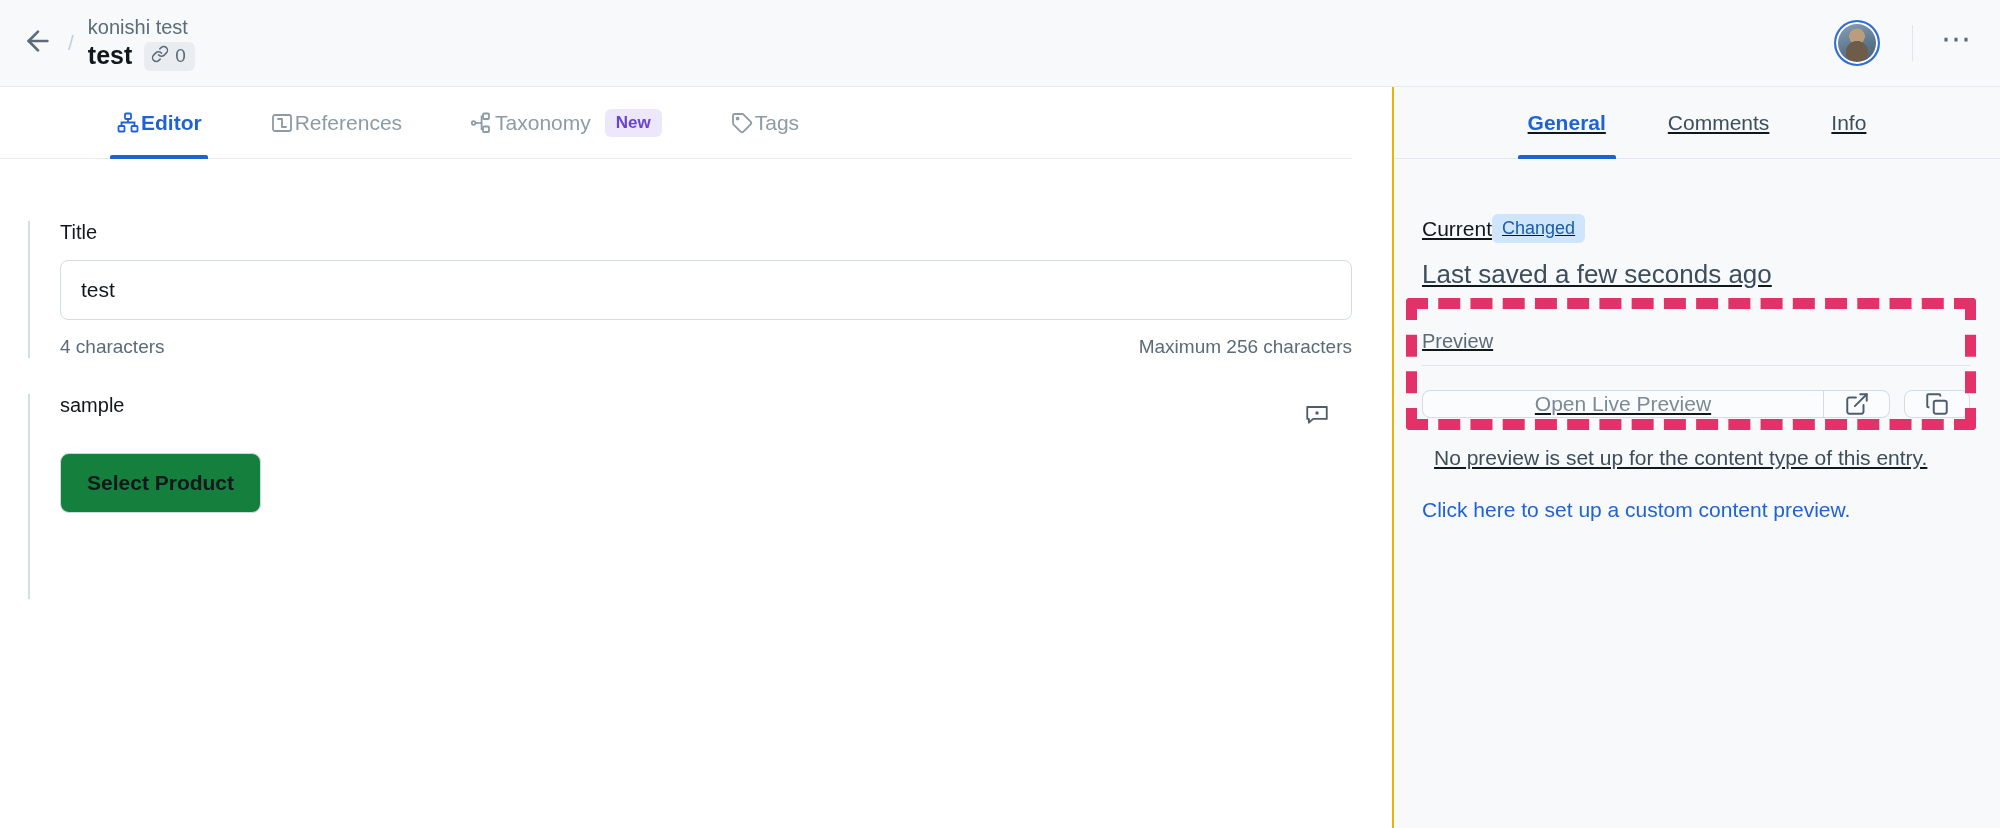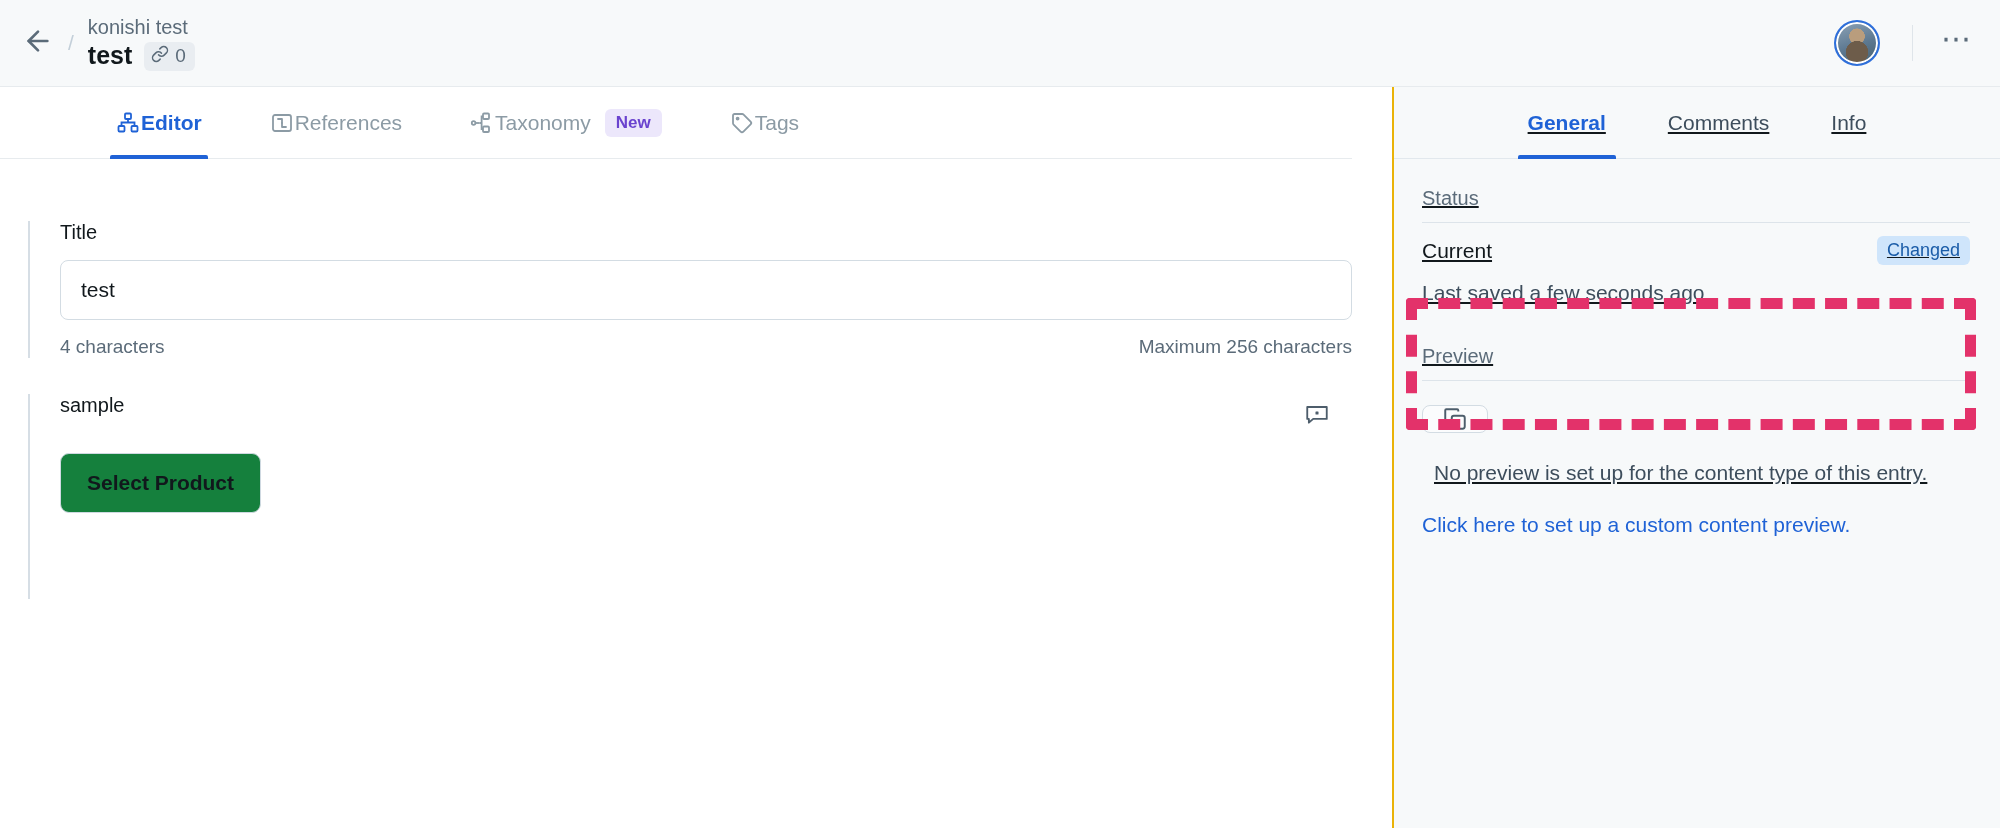--- a/index.html
+++ b/index.html
@@ -81,31 +81,31 @@
     cursor: pointer; font-family: "Liberation Sans", sans-serif;
   }
 
   
   .side-tabs { display: flex; align-items: flex-end; justify-content: center; gap: 54px; height: 72px; border-bottom: 1px solid #e2e8ed; padding: 0 20px; }
   .stab { font-size: 21px; color: #3d4d5c; height: 100%; display: flex; align-items: center; padding: 0 4px 0 4px; cursor: pointer; position: relative; }
   .stab.active { color: #1f62d6; font-weight: 700; }
   .stab.active::after { content: ""; position: absolute; left: -6px; right: -6px; bottom: -1px; height: 4px; background: #1f62d6; border-radius: 2px 2px 0 0; }
   .side-body { padding: 28px 30px 0 28px; }
   .sec-head { font-size: 20px; color: #5b6b79; padding-bottom: 12px; border-bottom: 1px solid #dde4ea; }
-  .status-row { display: flex; align-items: center; justify-content: space-between; margin-top: 13px; }
+  .status-row { display: flex; align-items: center; margin-top: 27px; }
   .status-label { font-size: 21px; color: #11181c; }
   .chip-changed { background: #cfe5fb; color: #1a5ca8; font-size: 18px; border-radius: 6px; padding: 4px 10px; }
   .publish-btn {
     margin-top: 18px; width: 100%; height: 62px; background: #0b7233; color: #fff;
     border: none; border-radius: 8px; font-size: 22px; font-weight: 700; cursor: pointer;
     display: flex; align-items: center; justify-content: center; position: relative;
     font-family: "Liberation Sans", sans-serif;
   }
   .publish-btn .caret { position: absolute; right: 26px; display: inline-flex; }
-  .last-saved { margin-top: 16px; font-size: 21px; color: #3d4d5c; }
+  .last-saved { margin-top: 16px; font-size: 26px; color: #3d4d5c; }
   .sec-head.preview { margin-top: 40px; }
   .preview-row { display: flex; align-items: stretch; margin-top: 24px; gap: 14px; }
   .preview-main { flex: 1; display: flex; border: 1px solid #d3dce3; border-radius: 8px; overflow: hidden; background: #fbfcfd; }
   .preview-label { flex: 1; display: flex; align-items: center; justify-content: center; font-size: 21px; color: #7b8a96; cursor: pointer; }
   .preview-ext { width: 66px; border-left: 1px solid #d3dce3; display: flex; align-items: center; justify-content: center; color: #4d5d6b; cursor: pointer; }
   .copy-btn { width: 66px; border: 1px solid #d3dce3; border-radius: 8px; background: #fbfcfd; display: flex; align-items: center; justify-content: center; color: #4d5d6b; cursor: pointer; }
   .preview-note { margin-top: 26px; font-size: 21px; color: #3d4d5c; line-height: 1.35; margin-left: 12px; }
   .preview-link { margin-top: 26px; font-size: 21px; color: #1f62d6; text-decoration: none; cursor: pointer; display: inline-block; }
 
   
@@ -235,33 +235,42 @@
     <div class="side">
 
       <div class="side-tabs">
         <div class="stab active">General</div>
         <div class="stab">Comments</div>
         <div class="stab">Info</div>
       </div>
 
       <div class="side-body">
 
-        <div class="sec-head">Status</div>
 
         <div class="status-row">
           <span class="status-label">Current</span>
           <span class="chip-changed">Changed</span>
         </div>
 
 
         <div class="last-saved">Last saved a few seconds ago</div>
 
         <div class="sec-head preview">Preview</div>
 
         <div class="preview-row">
+          <div class="preview-main">
+            <div class="preview-label">Open Live Preview</div>
+            <div class="preview-ext">
+              <svg width="26" height="26" viewBox="0 0 24 24" fill="none" stroke="currentColor" stroke-width="1.8" stroke-linecap="round" stroke-linejoin="round">
+                  <path d="M18 13v6a2 2 0 0 1-2 2H5a2 2 0 0 1-2-2V8a2 2 0 0 1 2-2h6"></path>
+                  <polyline points="15 3 21 3 21 9"></polyline>
+                  <line x1="10" y1="14" x2="21" y2="3"></line>
+                </svg>
+            </div>
+          </div>
           <div class="copy-btn">
             <svg width="26" height="26" viewBox="0 0 24 24" fill="none" stroke="currentColor" stroke-width="1.8" stroke-linejoin="round">
                 <rect x="9" y="9" width="12" height="12" rx="2"></rect>
                 <path d="M5 15H4a1 1 0 0 1-1-1V4a1 1 0 0 1 1-1h10a1 1 0 0 1 1 1v1"></path>
               </svg>
           </div>
         </div>
 
         <div class="preview-note">No preview is set up for the content type of this entry.</div>
 

